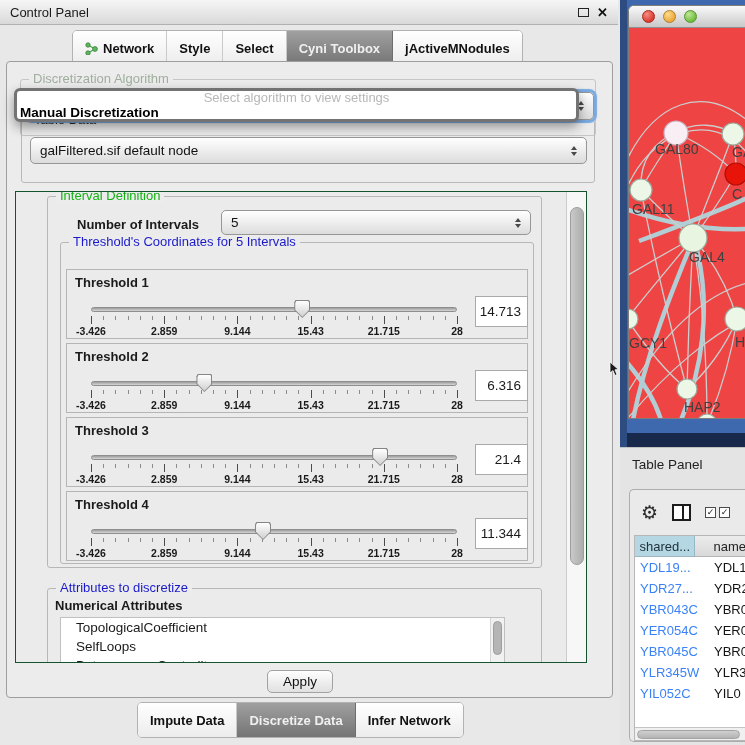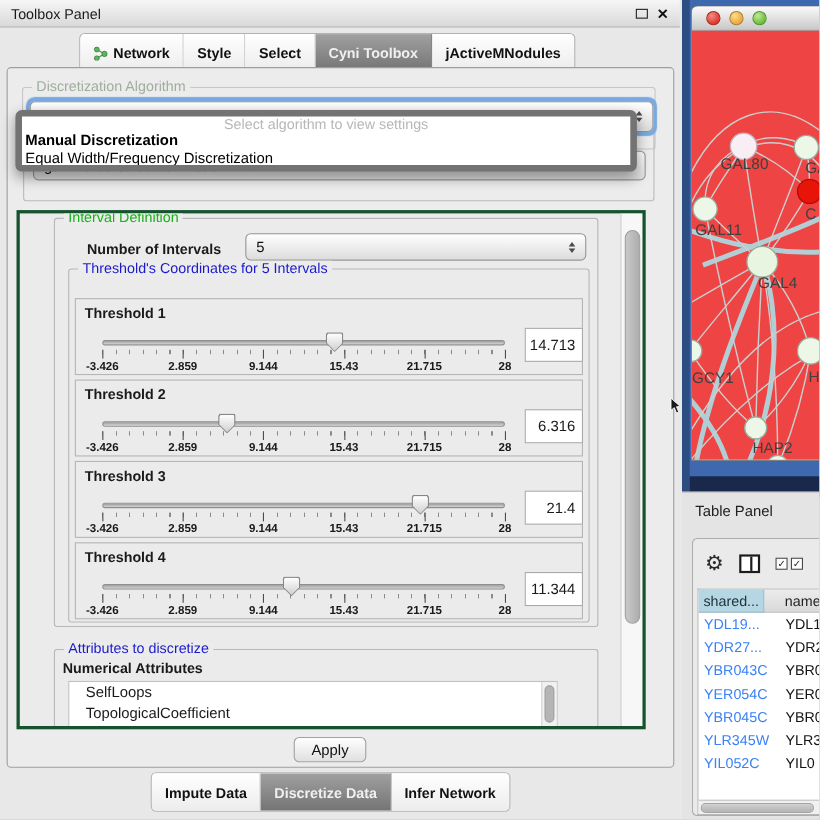--- a/index.html
+++ b/index.html
@@ -41,29 +41,29 @@
     font-size:13.5px; color:#111; }
   .stepper { margin-left:auto; display:flex; flex-direction:column; gap:2px; align-items:center; }
   .stepper .up { width:0; height:0; border-left:3.5px solid transparent; border-right:3.5px solid transparent; border-bottom:4.5px solid #4a4a4a; }
   .stepper .dn { width:0; height:0; border-left:3.5px solid transparent; border-right:3.5px solid transparent; border-top:4.5px solid #4a4a4a; }
 
   
   .focus-combo { left:20px; top:30px; width:567px; height:28px; z-index:2;
     box-shadow:0 0 1px 3px #79a9e1; }
 
   
-  .popup { left:7px; top:38px; width:565px; height:56px; background:#fff; z-index:50;
-    border:6px solid #737373; border-radius:6px; box-shadow:0 5px 12px rgba(0,0,0,.38);
+  .popup { left:7px; top:26px; width:565px; height:34px; background:#fff; z-index:50;
+    border:3px solid #737373; border-radius:6px; box-shadow:0 5px 12px rgba(0,0,0,.38);
     overflow:hidden; }
   .popup .prompt { height:14px; text-align:center; color:#b7b7b7; font-size:13px; line-height:14px; }
   .popup .opt { font-size:13.5px; line-height:15.5px; padding-left:3px; color:#000; }
   .popup .opt.bold { font-weight:bold; }
 
   
-  .scrollpane { left:8px; top:129px; width:572px; height:472px; border:3px solid #14532d;
+  .scrollpane { left:8px; top:129px; width:572px; height:472px; border:1px solid #14532d;
     background:#ebebeb; overflow:hidden; }
   .vscroll { position:absolute; right:0; top:0; width:20px; height:100%;
     background:#f7f7f7; border-left:1px solid #cccccc; }
   .vscroll .thumb { position:absolute; left:2.5px; width:14px; border-radius:7px;
     background:linear-gradient(90deg,#c9c9c9,#adadad); border:1px solid #9d9d9d; }
 
   
   .tblock { position:absolute; left:5px; width:462px; height:70px; background:#ebebeb;
     border:1px solid #b5b5b5; }
   .tlabel { position:absolute; left:8px; top:5px; font-size:13px; font-weight:bold; }
@@ -137,21 +137,21 @@
     background:linear-gradient(#d0d0d0,#b3b3b3); border:1px solid #a3a3a3; }
 
   svg text { font-family:"Liberation Sans", sans-serif; }
 </style>
 </head>
 <body>
 
 <div id="root">
 
   <div class="abs titlebar">
-    <span>Toolbox Panel</span>
+    <span>Control Panel</span>
     <span class="tb-icons">
       <span class="float-icon"></span>
       <span class="close-icon">✕</span>
     </span>
   </div>
 
   <div class="abs tabstrip tabstrip-top">
     <div class="tab">
       <svg width="13" height="13" viewBox="0 0 13 13">
         <line x1="3" y1="3" x2="10" y2="7" stroke="#4f9e4f" stroke-width="1.2"></line>
@@ -315,23 +315,23 @@
             </div>
 
         </div>
       </div>
 
       <div class="grp" style="left:31px; top:396px; width:495px; height:110px; border-color:#b7b7b7;">
         <span class="legend blue">Attributes to discretize</span>
         <div style="position:absolute; left:7px; top:9px; font-size:13px; font-weight:bold;">Numerical Attributes</div>
         <div class="attr-list">
 
+            <div class="attr-item">TopologicalCoefficient</div>
+
             <div class="attr-item">SelfLoops</div>
-
-            <div class="attr-item">TopologicalCoefficient</div>
 
             <div class="attr-item">BetweennessCentrality</div>
 
           <div class="attr-vscroll">
               <div class="thumb"></div>
             </div>
         </div>
       </div>
 
       <div class="vscroll">

